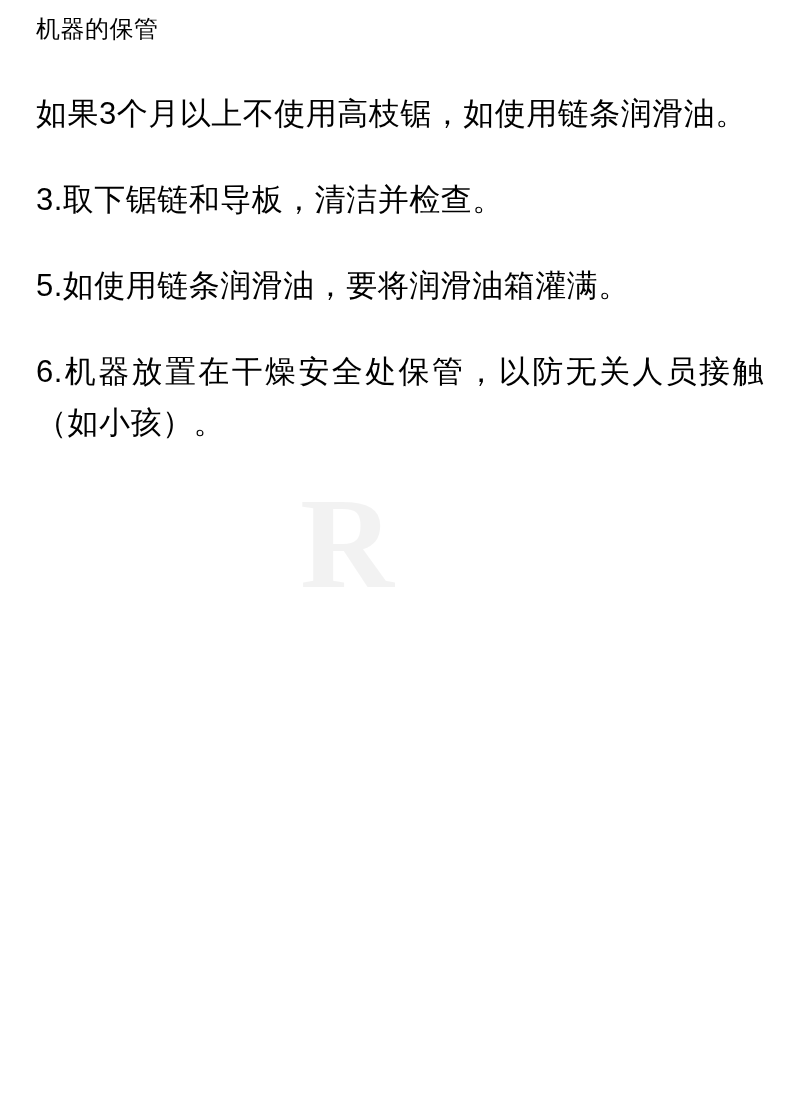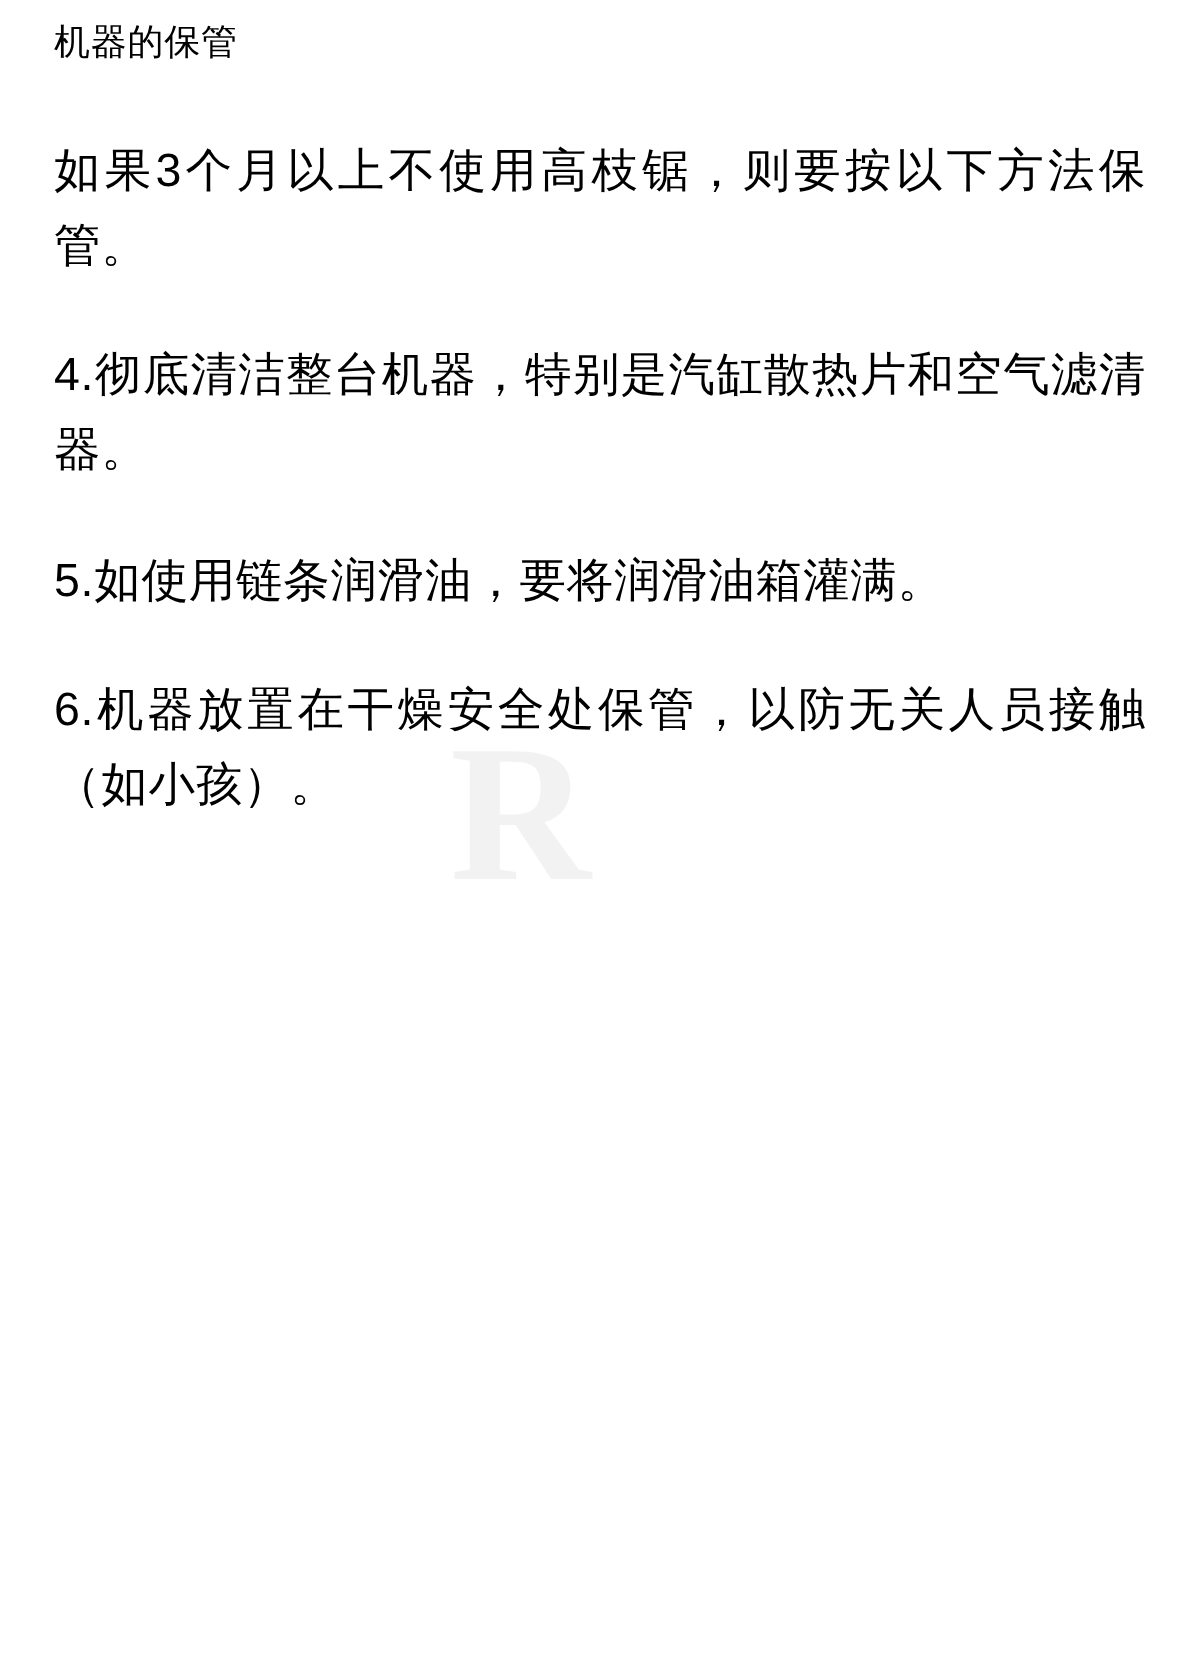--- a/index.html
+++ b/index.html
@@ -78,18 +78,18 @@
 <body>
 
 <div id="page">
 
   <div id="watermark">
     <div class="wm-logo">R</div>
   </div>
 
   <h1 class="doc-title">机器的保管</h1>
 
-  <p class="para">如果3个月以上不使用高枝锯，则要按以下方法保管。</p>
-  <p class="para">4.彻底清洁整台机器，特别是汽缸散热片和空气滤清器。</p>
+  <p class="para">如果3个月以上不使用高枝锯，如使用链条润滑油。</p>
+  <p class="para">3.取下锯链和导板，清洁并检查。</p>
   <p class="para">5.如使用链条润滑油，要将润滑油箱灌满。</p>
   <p class="para">6.机器放置在干燥安全处保管，以防无关人员接触（如小孩）。</p>
 
 </div>
 
 </body></html>

